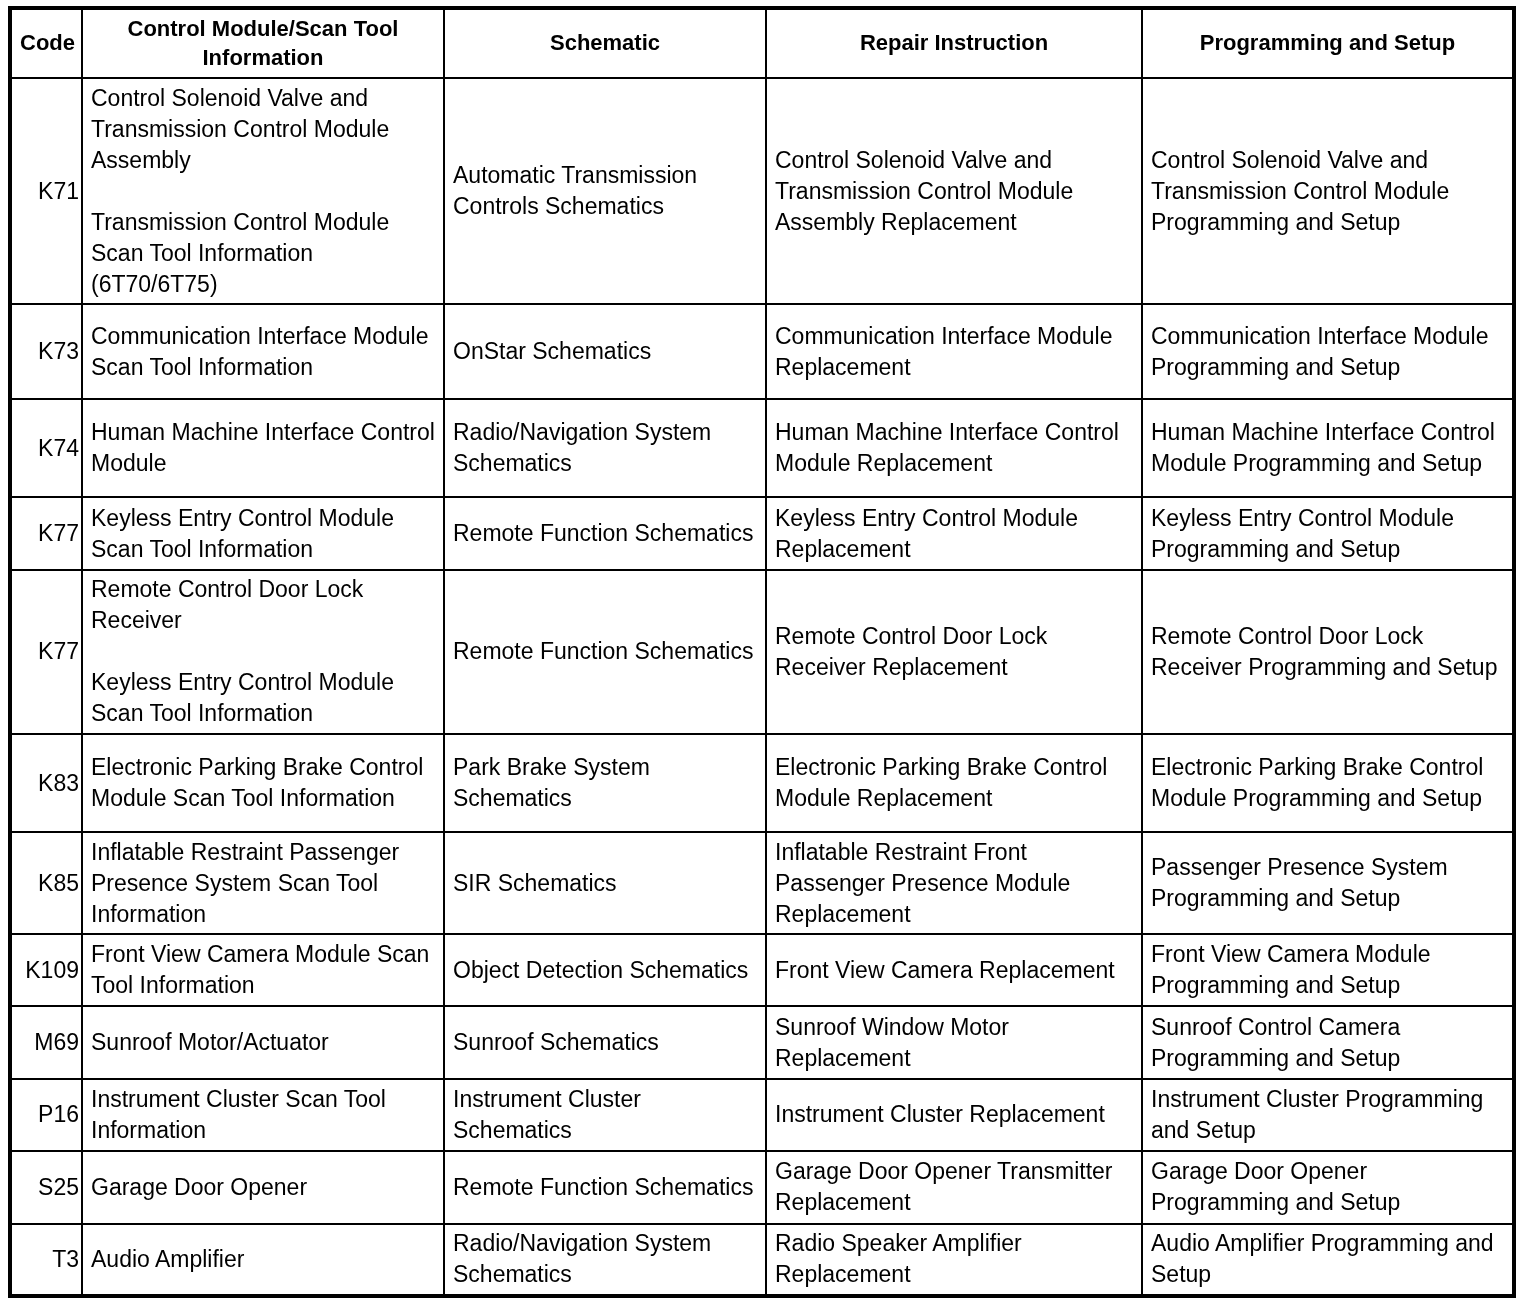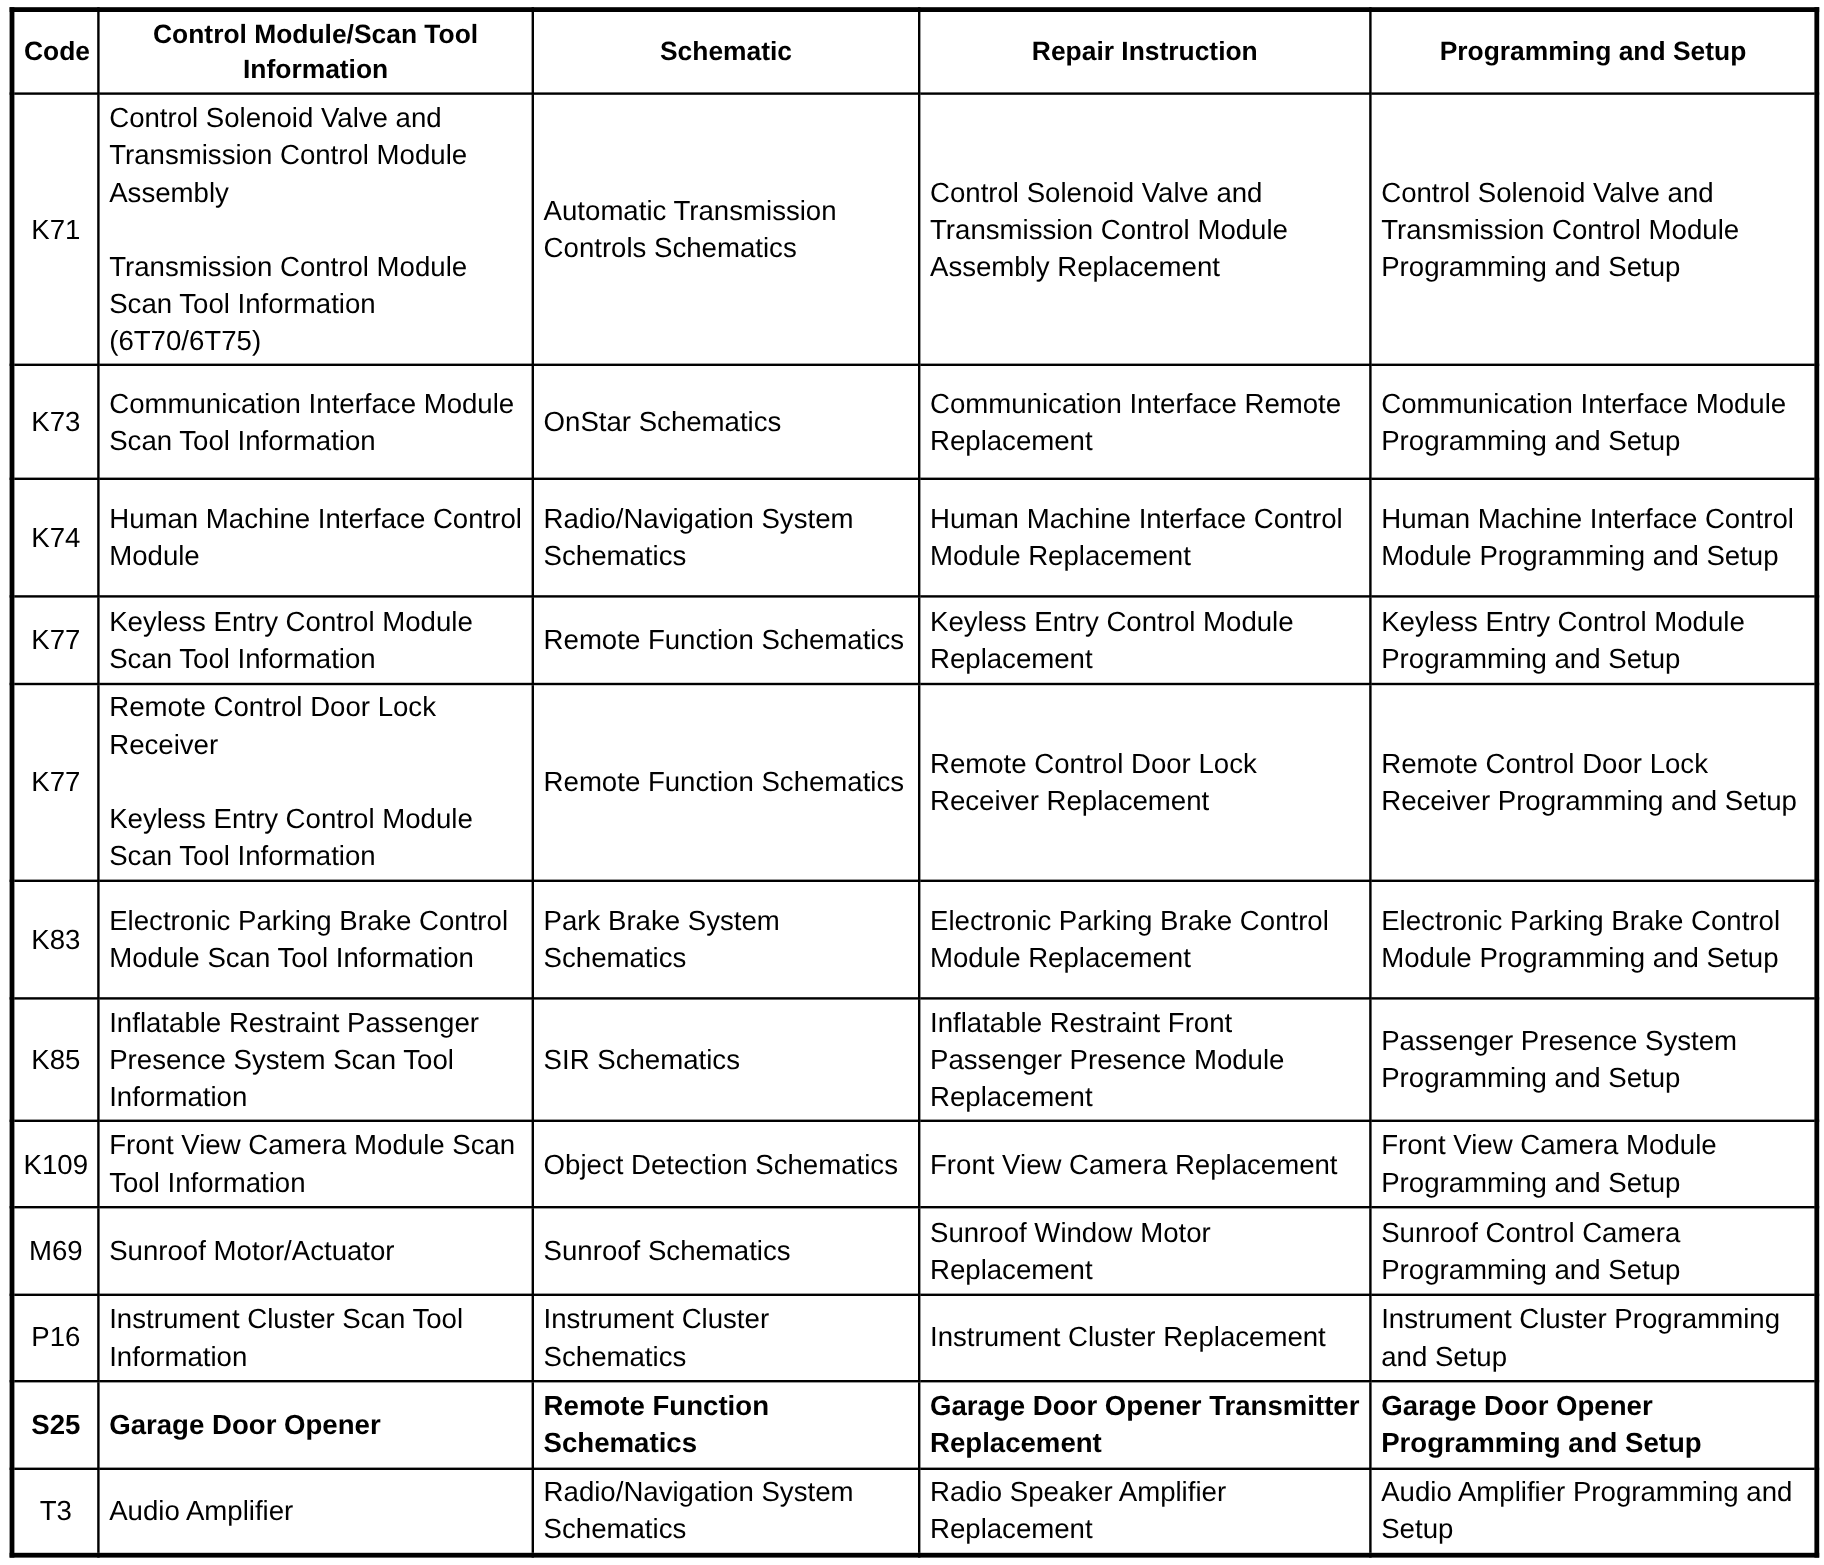--- a/index.html
+++ b/index.html
@@ -38,37 +38,37 @@
     text-align: center;
     line-height: 1.3;
   }
   table.service-table td {
     font-size: 23px;
     line-height: 1.35;
     text-align: left;
     white-space: pre-line;
   }
   table.service-table td.code-cell {
-    text-align: center;
+    text-align: right;
     padding-left: 2px;
     padding-right: 2px;
     white-space: nowrap;
   }
   thead tr      { height: 70px; }
   tbody tr:nth-child(1)  { height: 212px; }
   tbody tr:nth-child(2)  { height: 94px; margin-top: 28px; }
   tbody tr:nth-child(3)  { height: 98px; }
   tbody tr:nth-child(4)  { height: 72px; }
   tbody tr:nth-child(5)  { height: 150px; }
   tbody tr:nth-child(6)  { height: 98px; }
   tbody tr:nth-child(7)  { height: 98px; }
   tbody tr:nth-child(8)  { height: 72px; }
   tbody tr:nth-child(9)  { height: 72px; }
   tbody tr:nth-child(10) { height: 72px; }
-  tbody tr:nth-child(11) { height: 72px; font-weight: bold; }
+  tbody tr:nth-child(11) { height: 72px; }
   tbody tr:nth-child(12) { height: 72px; }
 </style>
 </head>
 <body>
 
 <div class="page">
   <table class="service-table">
     <colgroup>
       <col style="width:72px">
       <col style="width:362px">
@@ -92,21 +92,21 @@
 
 Transmission Control Module Scan Tool Information (6T70/6T75)</td>
         <td>Automatic Transmission Controls Schematics</td>
         <td>Control Solenoid Valve and Transmission Control Module Assembly Replacement</td>
         <td>Control Solenoid Valve and Transmission Control Module Programming and Setup</td>
       </tr>
       <tr>
         <td class="code-cell">K73</td>
         <td>Communication Interface Module Scan Tool Information</td>
         <td>OnStar Schematics</td>
-        <td>Communication Interface Remote Replacement</td>
+        <td>Communication Interface Module Replacement</td>
         <td>Communication Interface Module Programming and Setup</td>
       </tr>
       <tr>
         <td class="code-cell">K74</td>
         <td>Human Machine Interface Control Module</td>
         <td>Radio/Navigation System Schematics</td>
         <td>Human Machine Interface Control Module Replacement</td>
         <td>Human Machine Interface Control Module Programming and Setup</td>
       </tr>
       <tr>

